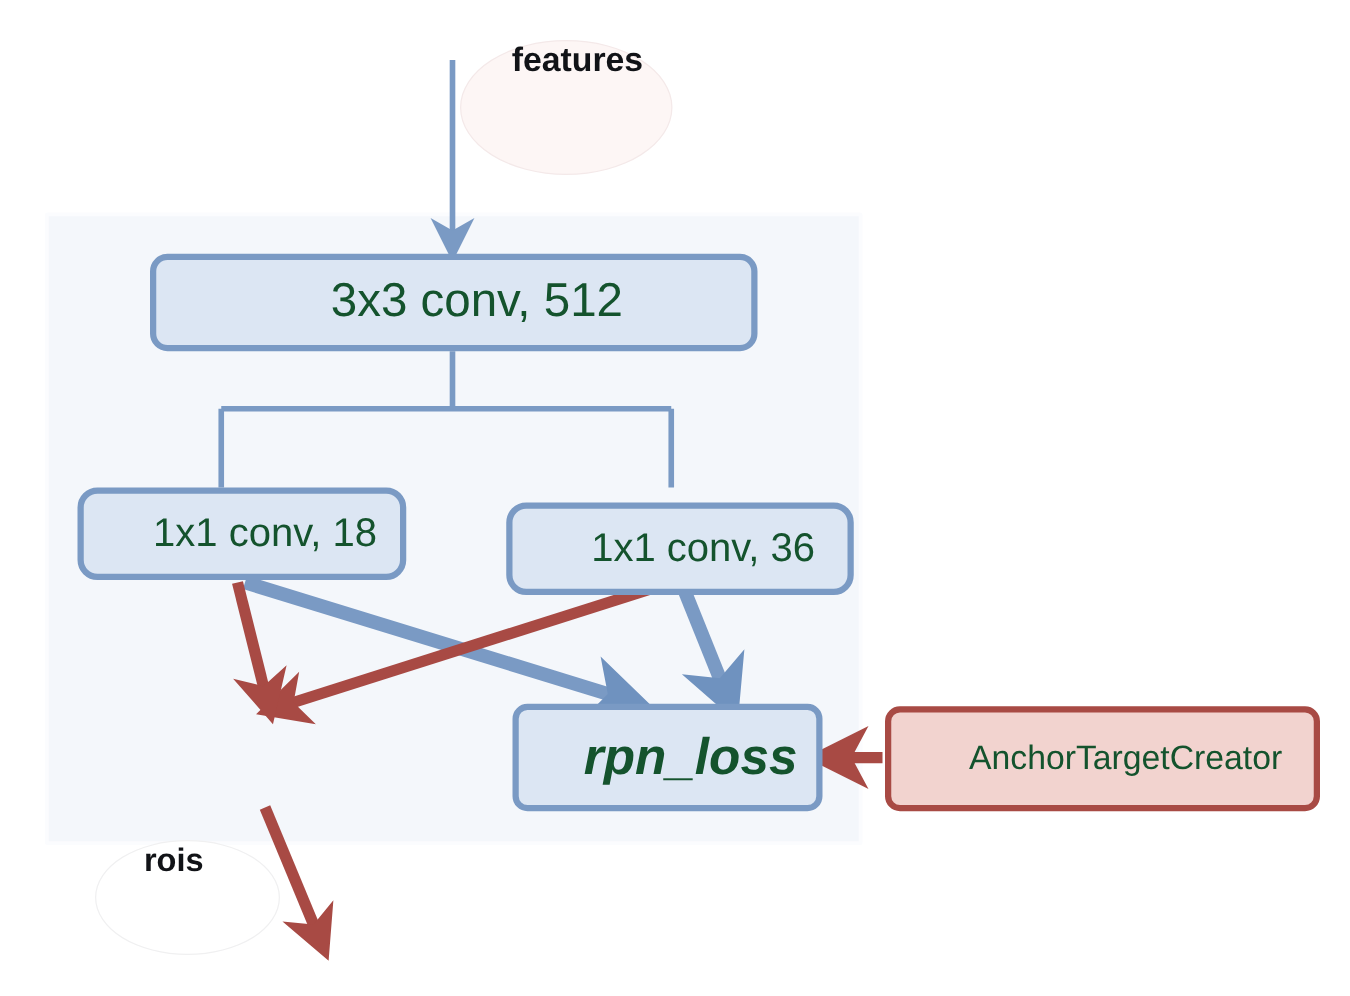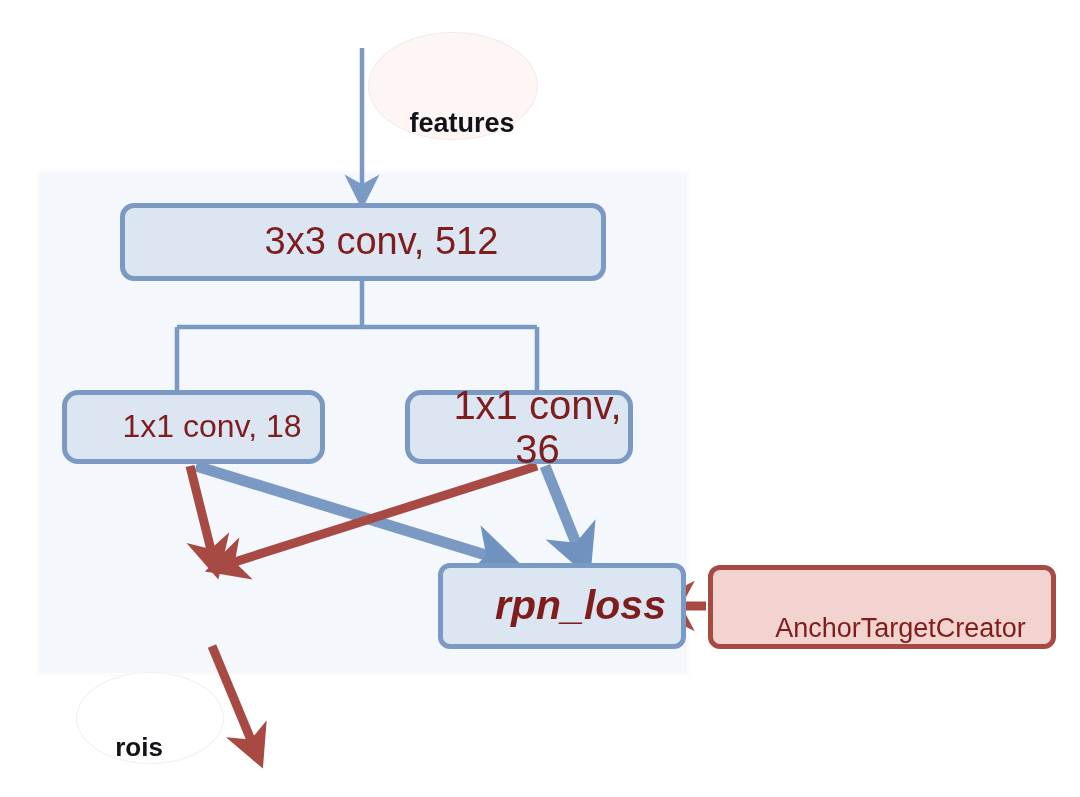--- a/index.html
+++ b/index.html
@@ -43,21 +43,21 @@
 
   
   .node {
     position: absolute;
     box-sizing: border-box;
     display: flex;
     align-items: center;
     justify-content: center;
     text-align: center;
     border-radius: 14px;
-    color: #7f1d1d;
+    color: #14532d;
     line-height: 1.1;
     z-index: 5;
     padding-left: 37px;
   }
   .node-blue {
     background: #dce6f3;
     border: 5px solid #7a9ac4;
   }
   .node-red {
     background: #f2d3cf;
@@ -75,60 +75,58 @@
   #node-conv1x1-18 {
     left: 62px;
     top: 390px;
     width: 263px;
     height: 74px;
     font-size: 32px;
     border-radius: 16px;
   }
   #node-conv1x1-36 {
     left: 405px;
-    top: 390px;
-    width: 228px;
+    top: 402px;
+    width: 278px;
     height: 74px;
-    font-size: 40px;
+    font-size: 32px;
     border-radius: 16px;
   }
   #node-proposal-creator {
     left: 80px;
     top: 568px;
     width: 272px;
     height: 78px;
     font-size: 27px;
     border-radius: 12px;
   }
   #node-rpn-loss {
     left: 410px;
     top: 563px;
     width: 248px;
     height: 86px;
     font-size: 41px;
     font-weight: bold;
     font-style: italic;
     border-radius: 12px;
-    margin-left: 28px;
   }
   #node-anchor-target-creator {
     left: 708px;
     top: 565px;
     width: 348px;
     height: 84px;
     font-size: 27px;
     border-radius: 12px;
-    align-items: flex-end;
   }
 
   
   .io-label {
     position: absolute;
     display: flex;
-    align-items: flex-end;
+    align-items: flex-start;
     justify-content: center;
     border-radius: 50%;
     font-weight: bold;
     color: #111317;
     z-index: 6;
   }
   #io-features {
     left: 368px;
     top: 32px;
     width: 170px;

